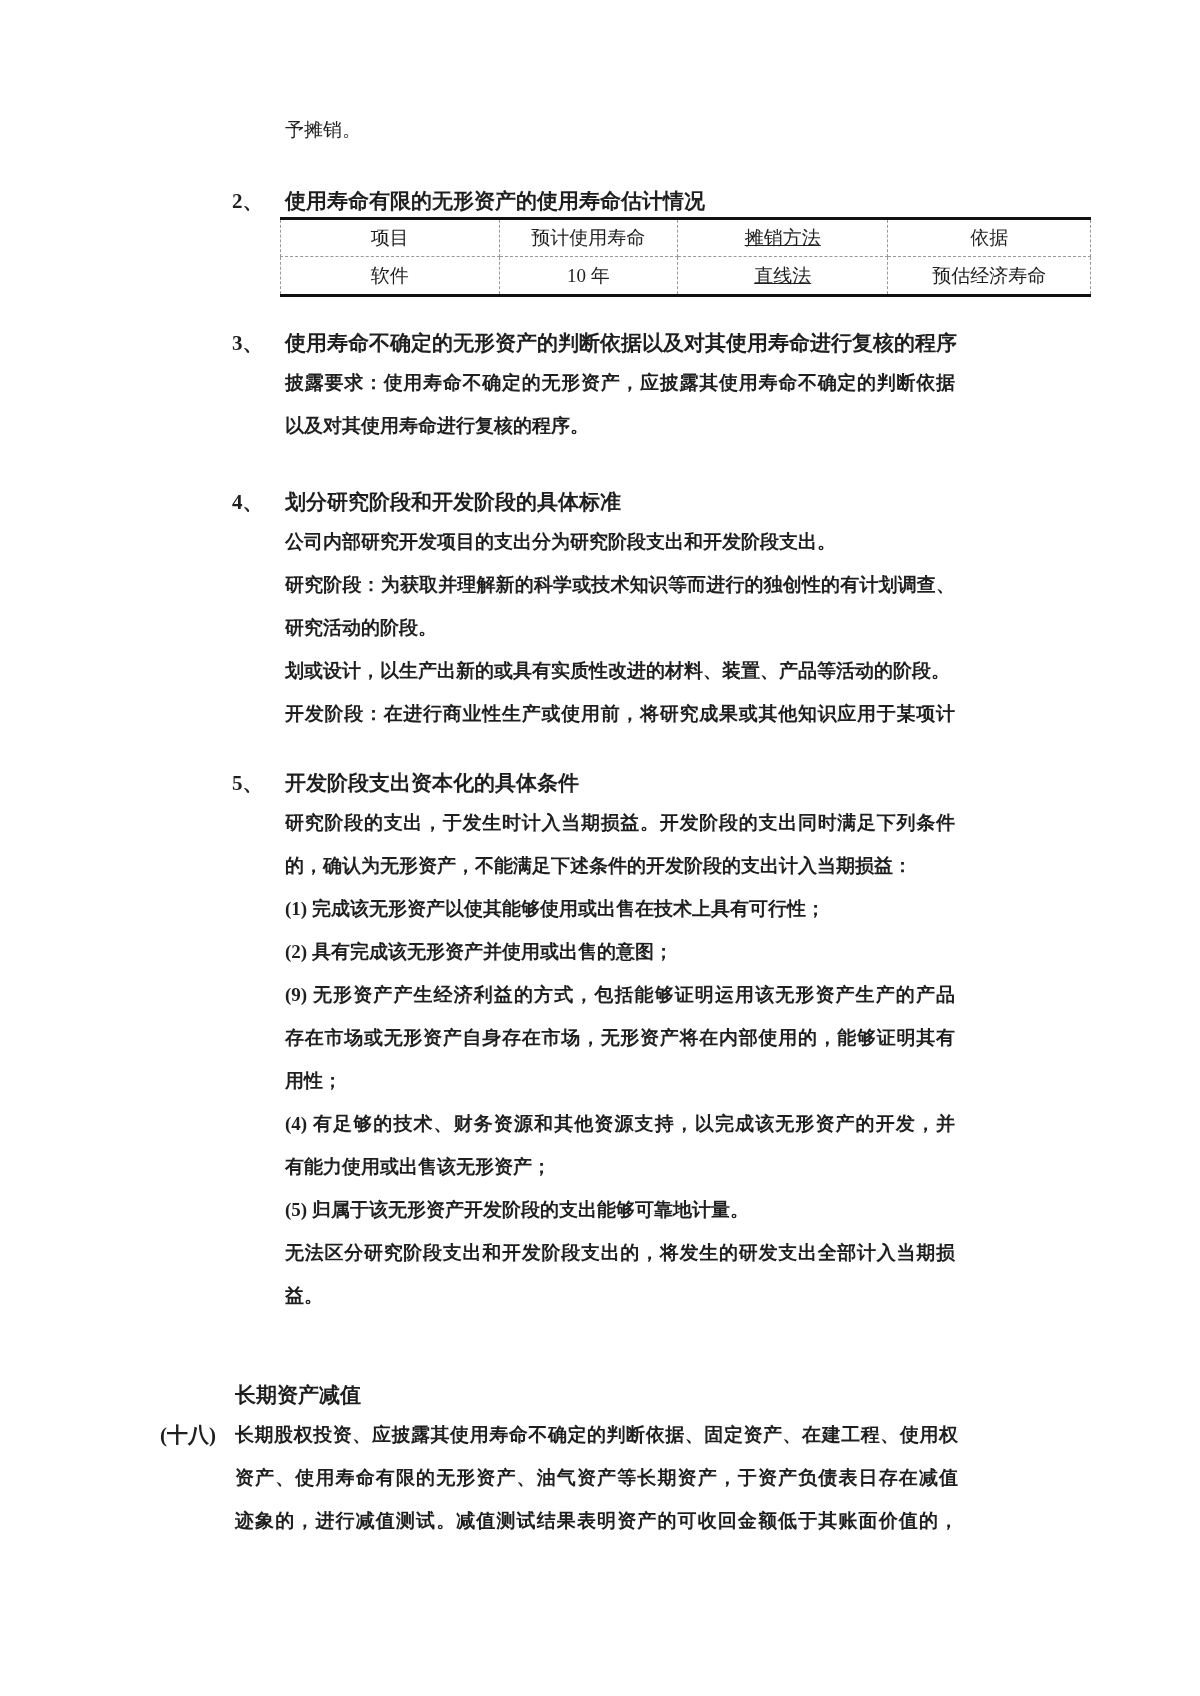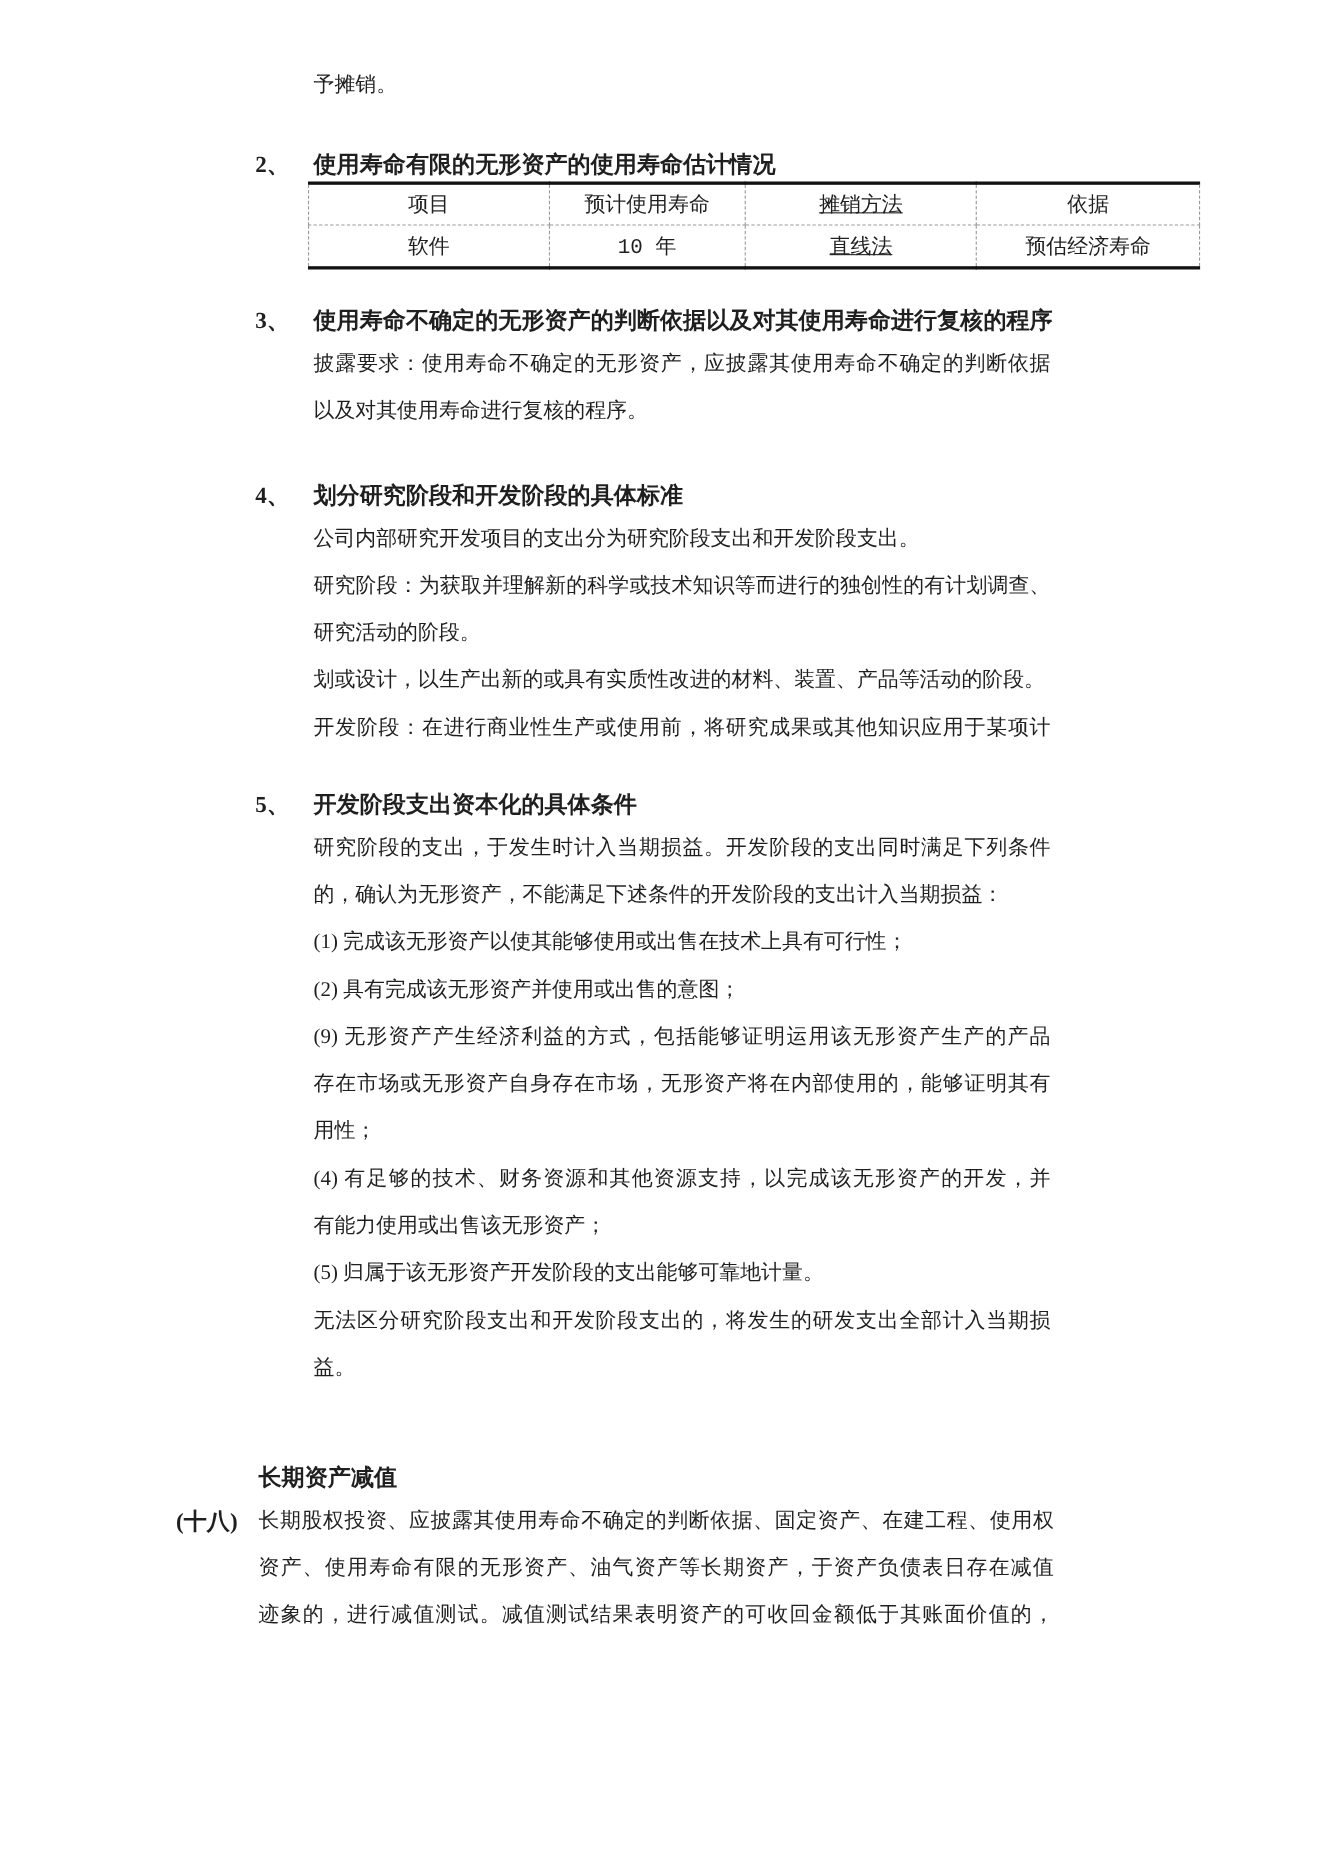--- a/index.html
+++ b/index.html
@@ -10,21 +10,21 @@
   .page {
     position: relative;
     width: 1200px;
     height: 1696px;
     background: #ffffff;
     font-family: "Liberation Serif", "DejaVu Serif", serif;
     color: #1f1f1f;
     overflow: hidden;
   }
   .content {
-    padding-top: 56px;
+    padding-top: 108px;
   }
   .carryover {
     margin-left: 285px;
     width: 670px;
     font-size: 19px;
     line-height: 43px;
     white-space: nowrap;
   }
   .sec {
     position: relative;
@@ -59,20 +59,21 @@
   .m-top-64 { margin-top: 64px; }
   .body-lines {
     margin-top: 4px;
   }
   .line {
     font-size: 19px;
     line-height: 43px;
     white-space: nowrap;
     text-align: left;
     text-align-last: left;
+    font-weight: bold;
   }
   .line.fill {
     text-align: justify;
     text-align-last: justify;
   }
   
   .tbl-wrap {
     margin-left: -5px;
     margin-top: 2px;
   }
@@ -93,21 +94,21 @@
     padding: 0;
   }
   table.life-table tr.hdr td {
     height: 36px;
     border-bottom: 1px dashed #999999;
   }
   table.life-table tr.data td {
     height: 37px;
   }
   .col1 { width: 27%; }
-  .col2 { width: 22%; font-family: Liberation Mono, monospace; }
+  .col2 { width: 22%; }
   .col3 { width: 26%; text-decoration: underline; }
   .col4 { width: 25%; }
 </style>
 </head>
 <body>
 
 <div class="page">
   <div class="content">
 
     <div class="carryover">予摊销。</div>

